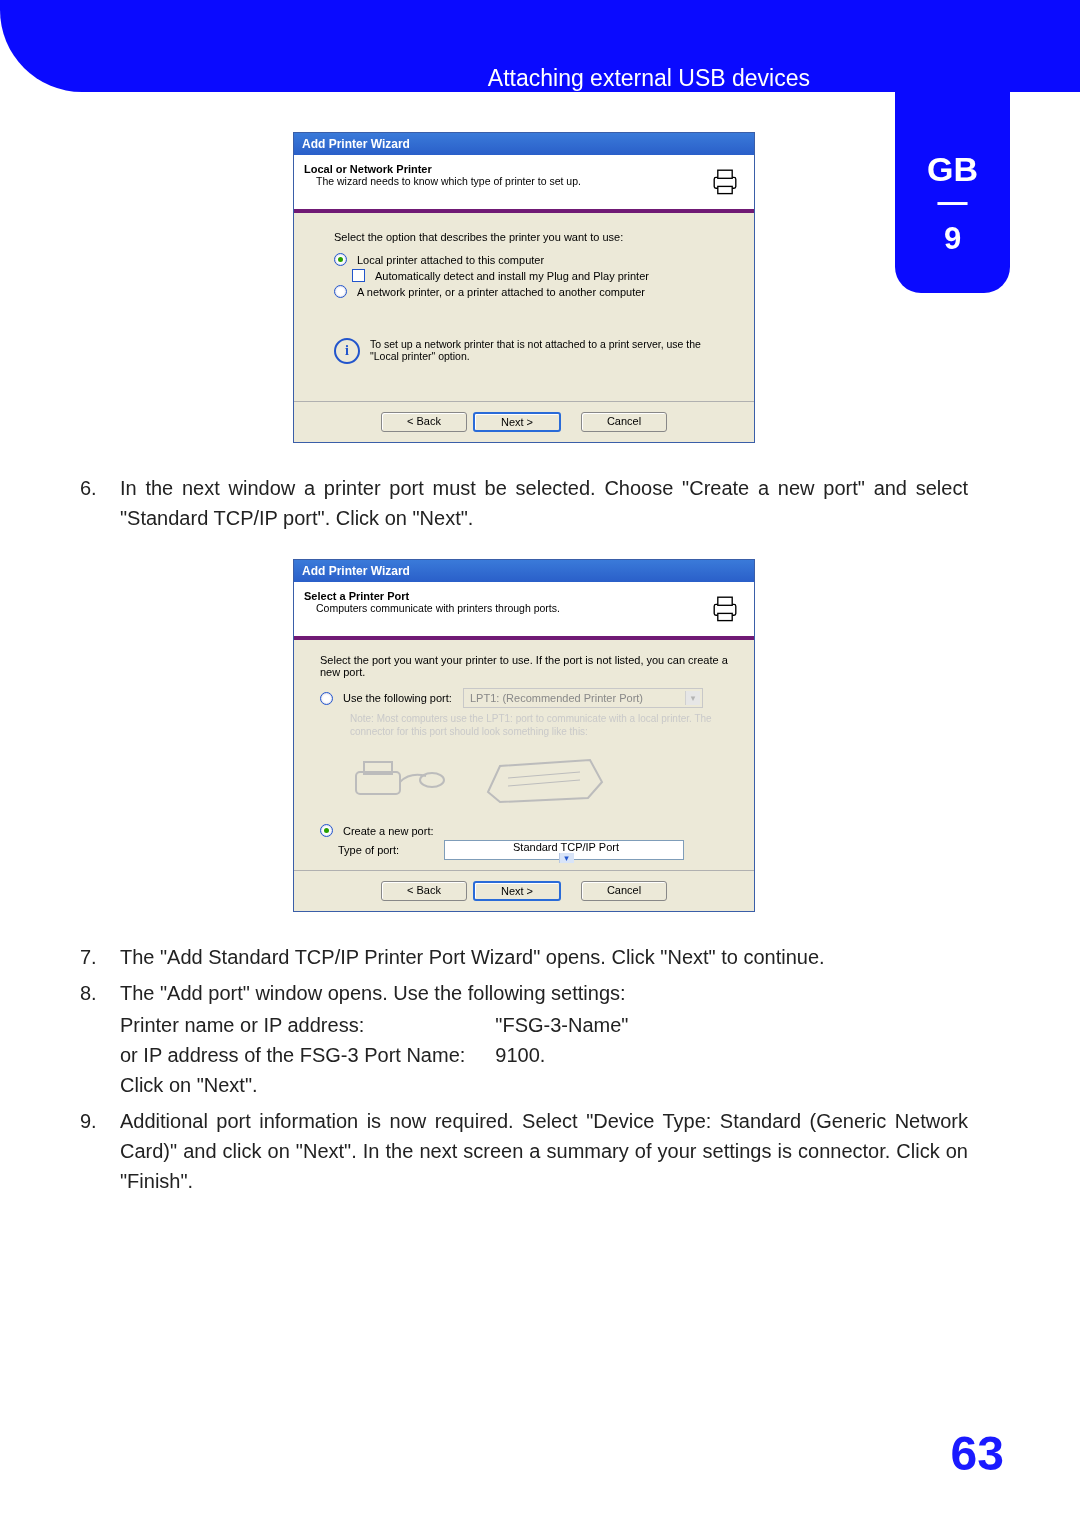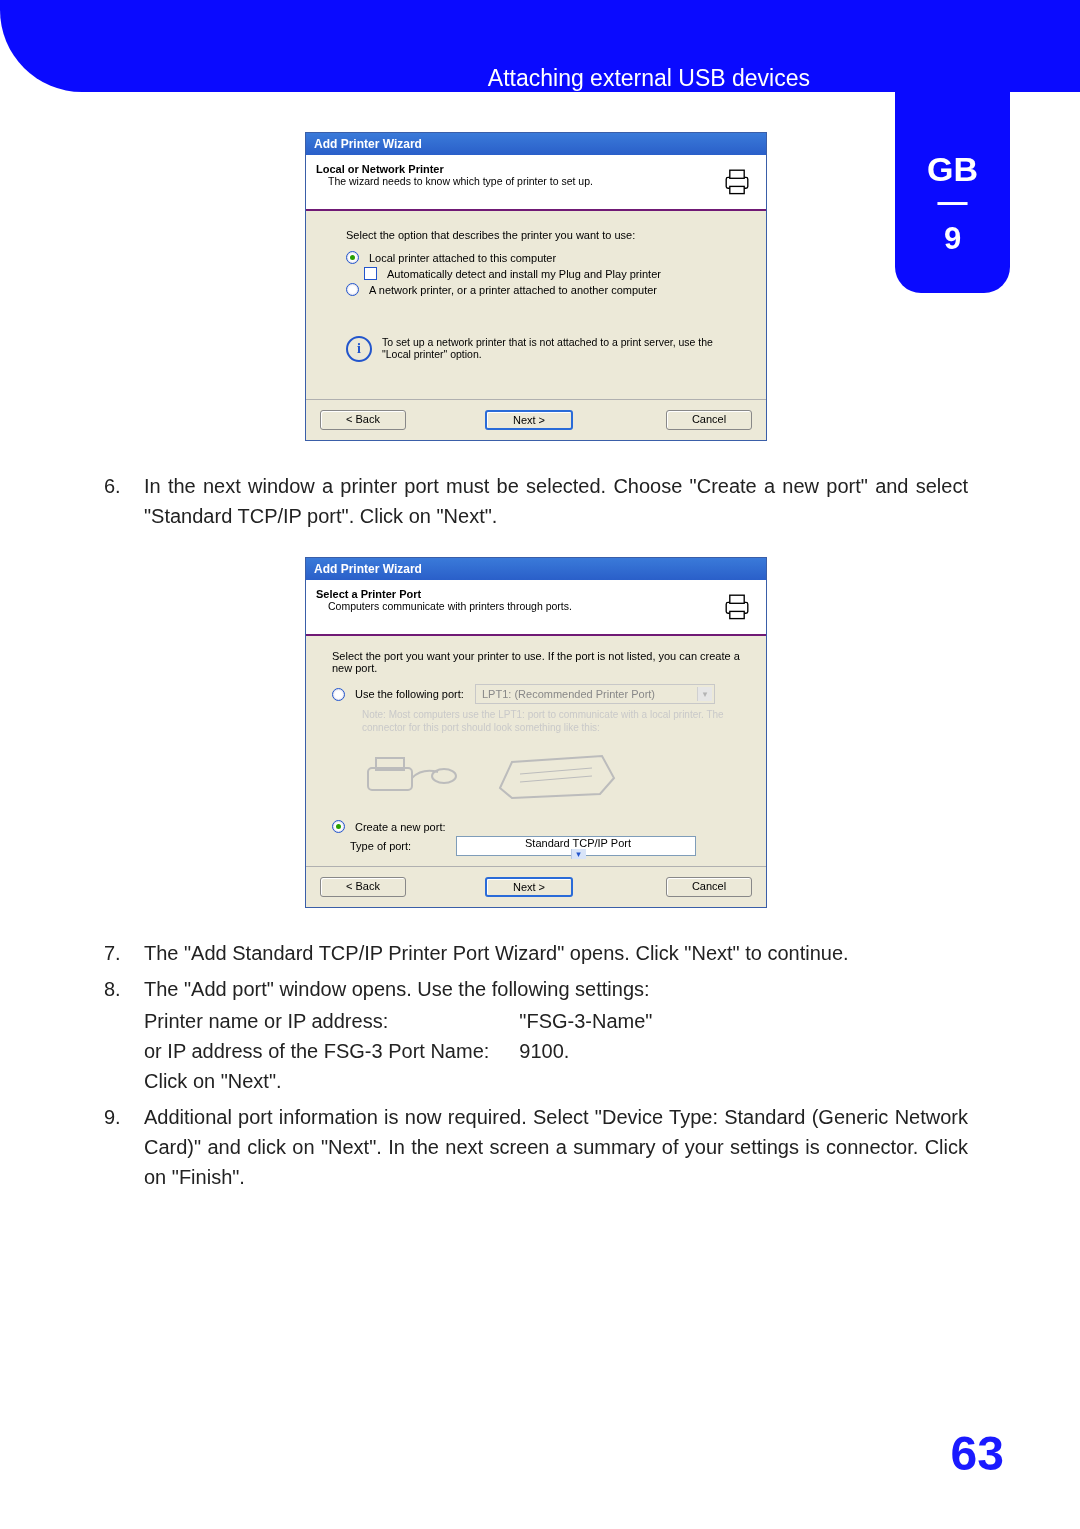--- a/index.html
+++ b/index.html
@@ -58,41 +58,40 @@
     line-height: 10px;
   }
   .side-tab .chap {
     font-size: 31px;
     font-weight: bold;
     display: block;
     margin-top: 14px;
   }
   .content {
     padding: 40px 112px 0 80px;
-    margin-left: 24px;
   }
   .wizard {
     width: 460px;
     margin: 0 auto 30px;
     border: 1px solid #3a5ea8;
     background: #ece9d8;
     font-family: Tahoma, sans-serif;
     font-size: 11px;
     color: #000;
   }
   .wizard .titlebar {
     background: linear-gradient(#3a7ad9, #2a5fc9);
     color: #fff;
     padding: 4px 8px;
     font-weight: bold;
     font-size: 12px;
   }
   .wizard .topbox {
     background: #fff;
-    border-bottom: 2px solid #701a75;
+    border-bottom: 4px solid #701a75;
     padding: 8px 10px;
     display: flex;
     justify-content: space-between;
     align-items: flex-start;
   }
   .wizard .topbox .ttl {
     font-weight: bold;
     font-size: 11px;
   }
   .wizard .topbox .sub {
@@ -130,21 +129,21 @@
   .info-row .info-icon {
     width: 22px; height: 22px; border: 2px solid #2255cc; border-radius: 50%;
     display:flex; align-items:center; justify-content:center;
     color: #2255cc; font-family: Georgia, serif; font-weight: bold; font-size: 14px;
     flex-shrink: 0;
   }
   .btn-row {
     border-top: 1px solid #b0b0b0;
     padding: 10px 14px;
     display: flex;
-    justify-content: space-between;
+    justify-content: center;
     gap: 6px;
   }
   .winbtn {
     min-width: 64px;
     text-align: center;
     font-size: 11px;
     background: #ece9d8;
     border: 1px solid #888;
     border-radius: 3px;
     padding: 2px 10px;

